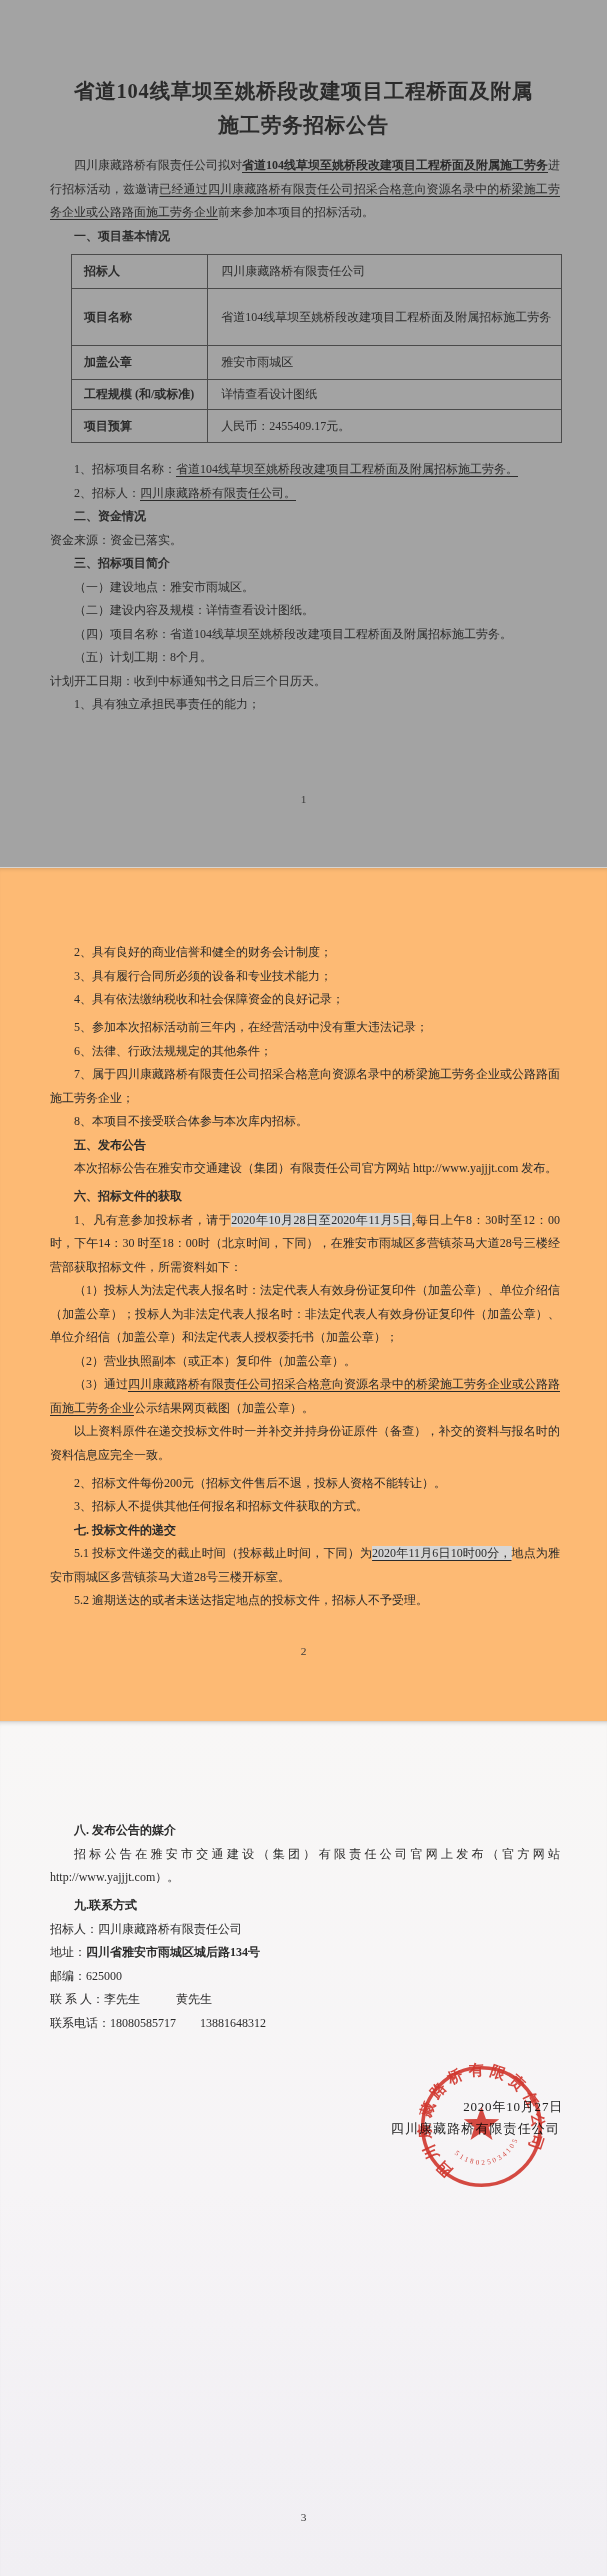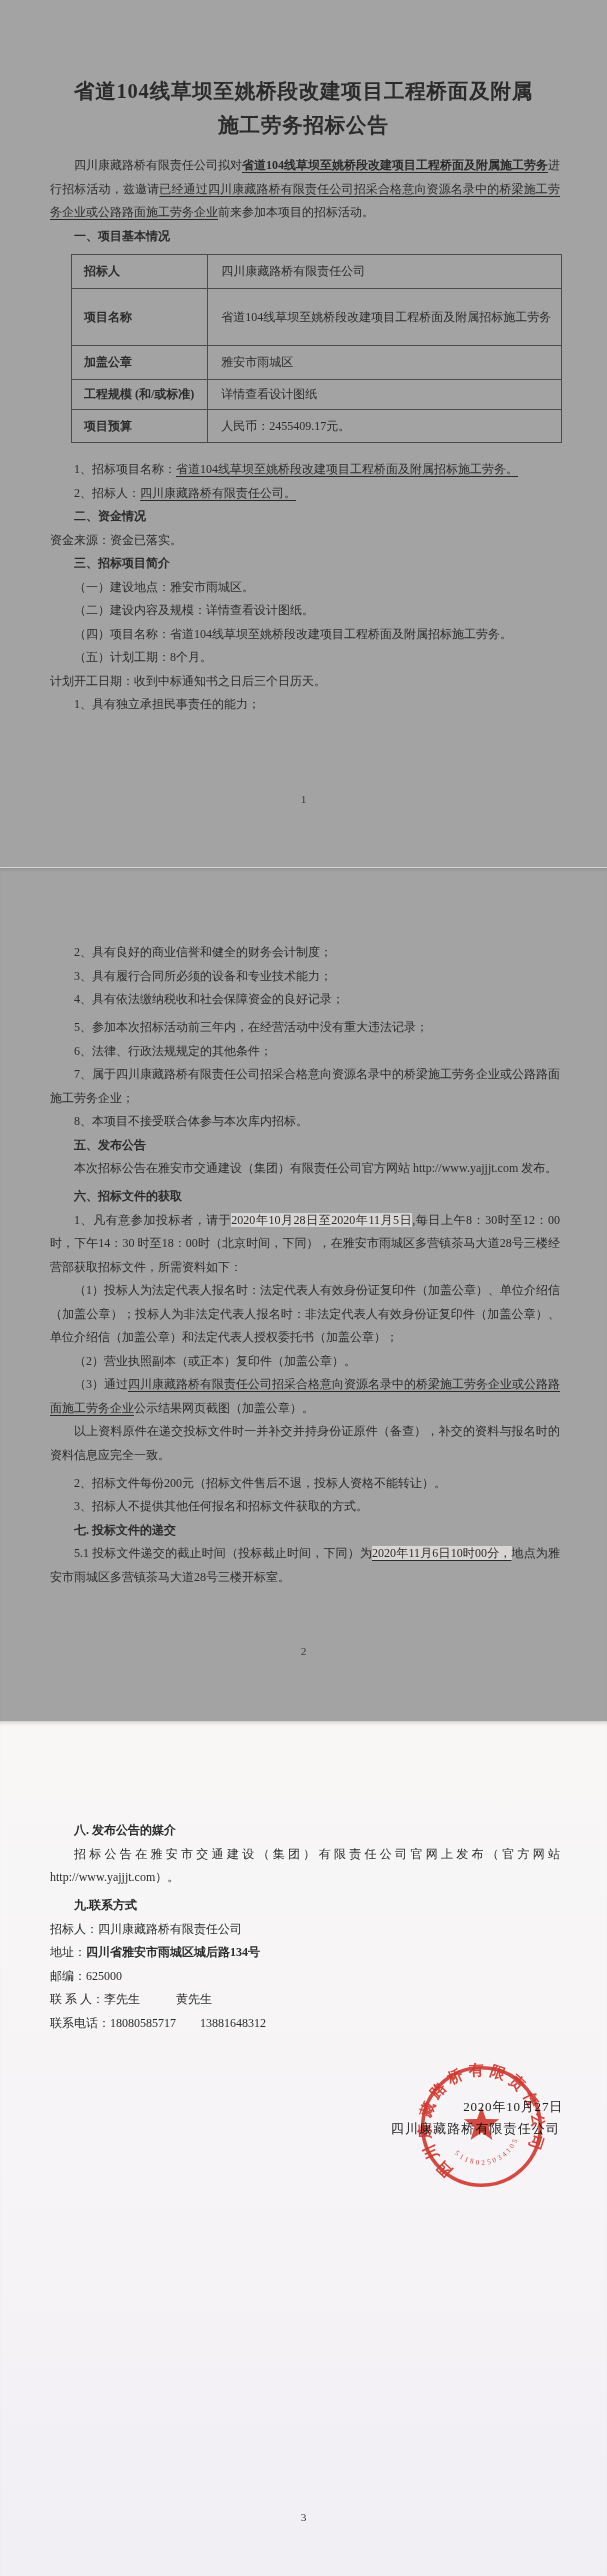--- a/index.html
+++ b/index.html
@@ -1,19 +1,19 @@
 <!DOCTYPE html>
 <html style="font-size:12px"><head>
 <meta charset="utf-8">
 <style>
   html,body{margin:0;padding:0;background:#e7e5e3;}
   body{font-family:"Liberation Serif", serif;color:#2b2b2b;width:607px;}
   .sheet{width:607px;box-sizing:border-box;position:relative;overflow:hidden;}
   #page1{height:867px;background:#a3a3a3;}
-  #page2{height:854px;background:#a3a3a3;border-top:1.5px solid #d7d4d1;box-shadow:inset 0 3.8px 5.3px -3.8px rgba(0,0,0,.20);}
+  #page2{height:854px;background:#fdba74;border-top:1.5px solid #d7d4d1;box-shadow:inset 0 3.8px 5.3px -3.8px rgba(0,0,0,.20);}
   #page3{height:855px;background:linear-gradient(180deg,#f8f7f6 0%,#f6f4f6 55%,#f2f0f4 85%,#f1eff3 100%);border-top:1.5px solid #d7d4d1;box-shadow:inset 0 3.8px 5.3px -3.8px rgba(0,0,0,.20);}
   .content{padding:0 47px 0 50px;}
   p{margin:0;font-size:12px;line-height:23.5px;text-align:justify;}
   .ind{text-indent:24px;}
   .hd{font-weight:bold;}
   .b{font-weight:bold;}
   .u{text-decoration:underline;text-underline-offset:3px;text-decoration-thickness:0.8px;}
   .hl{background:#d7d6d5;}
   .doc-title{margin:74px 42px 0;text-align:center;font-size:20.5px;font-weight:bold;line-height:34px;letter-spacing:0.8px;} .mt16{margin-top:12px;} .mt20{margin-top:15px;} .mt6{margin-top:4.6px;}
   table.info{border-collapse:collapse;margin:6px 0 0 21px;width:454px;table-layout:fixed;}
@@ -99,20 +99,21 @@
     <p class="ind"><span>1、凡有意参加投标者，请于</span><span class="hl">2020年10月28日至2020年11月5日</span><span>,每日上午8：30时至12：00时，下午14：30 时至18：00时（北京时间，下同），在雅安市雨城区多营镇茶马大道28号三楼经营部获取招标文件，所需资料如下：</span></p>
     <p class="ind">（1）投标人为法定代表人报名时：法定代表人有效身份证复印件（加盖公章）、单位介绍信（加盖公章）；投标人为非法定代表人报名时：非法定代表人有效身份证复印件（加盖公章）、单位介绍信（加盖公章）和法定代表人授权委托书（加盖公章）；</p>
     <p class="ind">（2）营业执照副本（或正本）复印件（加盖公章）。</p>
     <p class="ind"><span>（3）通过</span><span class="u">四川康藏路桥有限责任公司招采合格意向资源名录中的桥梁施工劳务企业或公路路面施工劳务企业</span><span>公示结果网页截图（加盖公章）。</span></p>
     <p class="ind">以上资料原件在递交投标文件时一并补交并持身份证原件（备查），补交的资料与报名时的资料信息应完全一致。</p>
     <p class="ind mt6">2、招标文件每份200元（招标文件售后不退，投标人资格不能转让）。</p>
     <p class="ind">3、招标人不提供其他任何报名和招标文件获取的方式。</p>
 
     <p class="ind hd">七. 投标文件的递交</p>
     <p class="ind"><span>5.1 投标文件递交的截止时间（投标截止时间，下同）为</span><span class="u hl">2020年11月6日10时00分，</span><span>地点为雅安市雨城区多营镇茶马大道28号三楼开标室。</span></p>
+    <p class="ind">5.2 逾期送达的或者未送达指定地点的投标文件，招标人不予受理。</p>
   </div>
   <div class="pageno">2</div>
 </div>
 
 <div class="sheet" id="page3">
   <div class="content" style="padding-top:97px;">
     <p class="ind hd">八. 发布公告的媒介</p>
     <p class="ind">招标公告在雅安市交通建设（集团）有限责任公司官网上发布（官方网站 http://www.yajjjt.com）。</p>
 
     <p class="ind hd mt6">九.联系方式</p>

